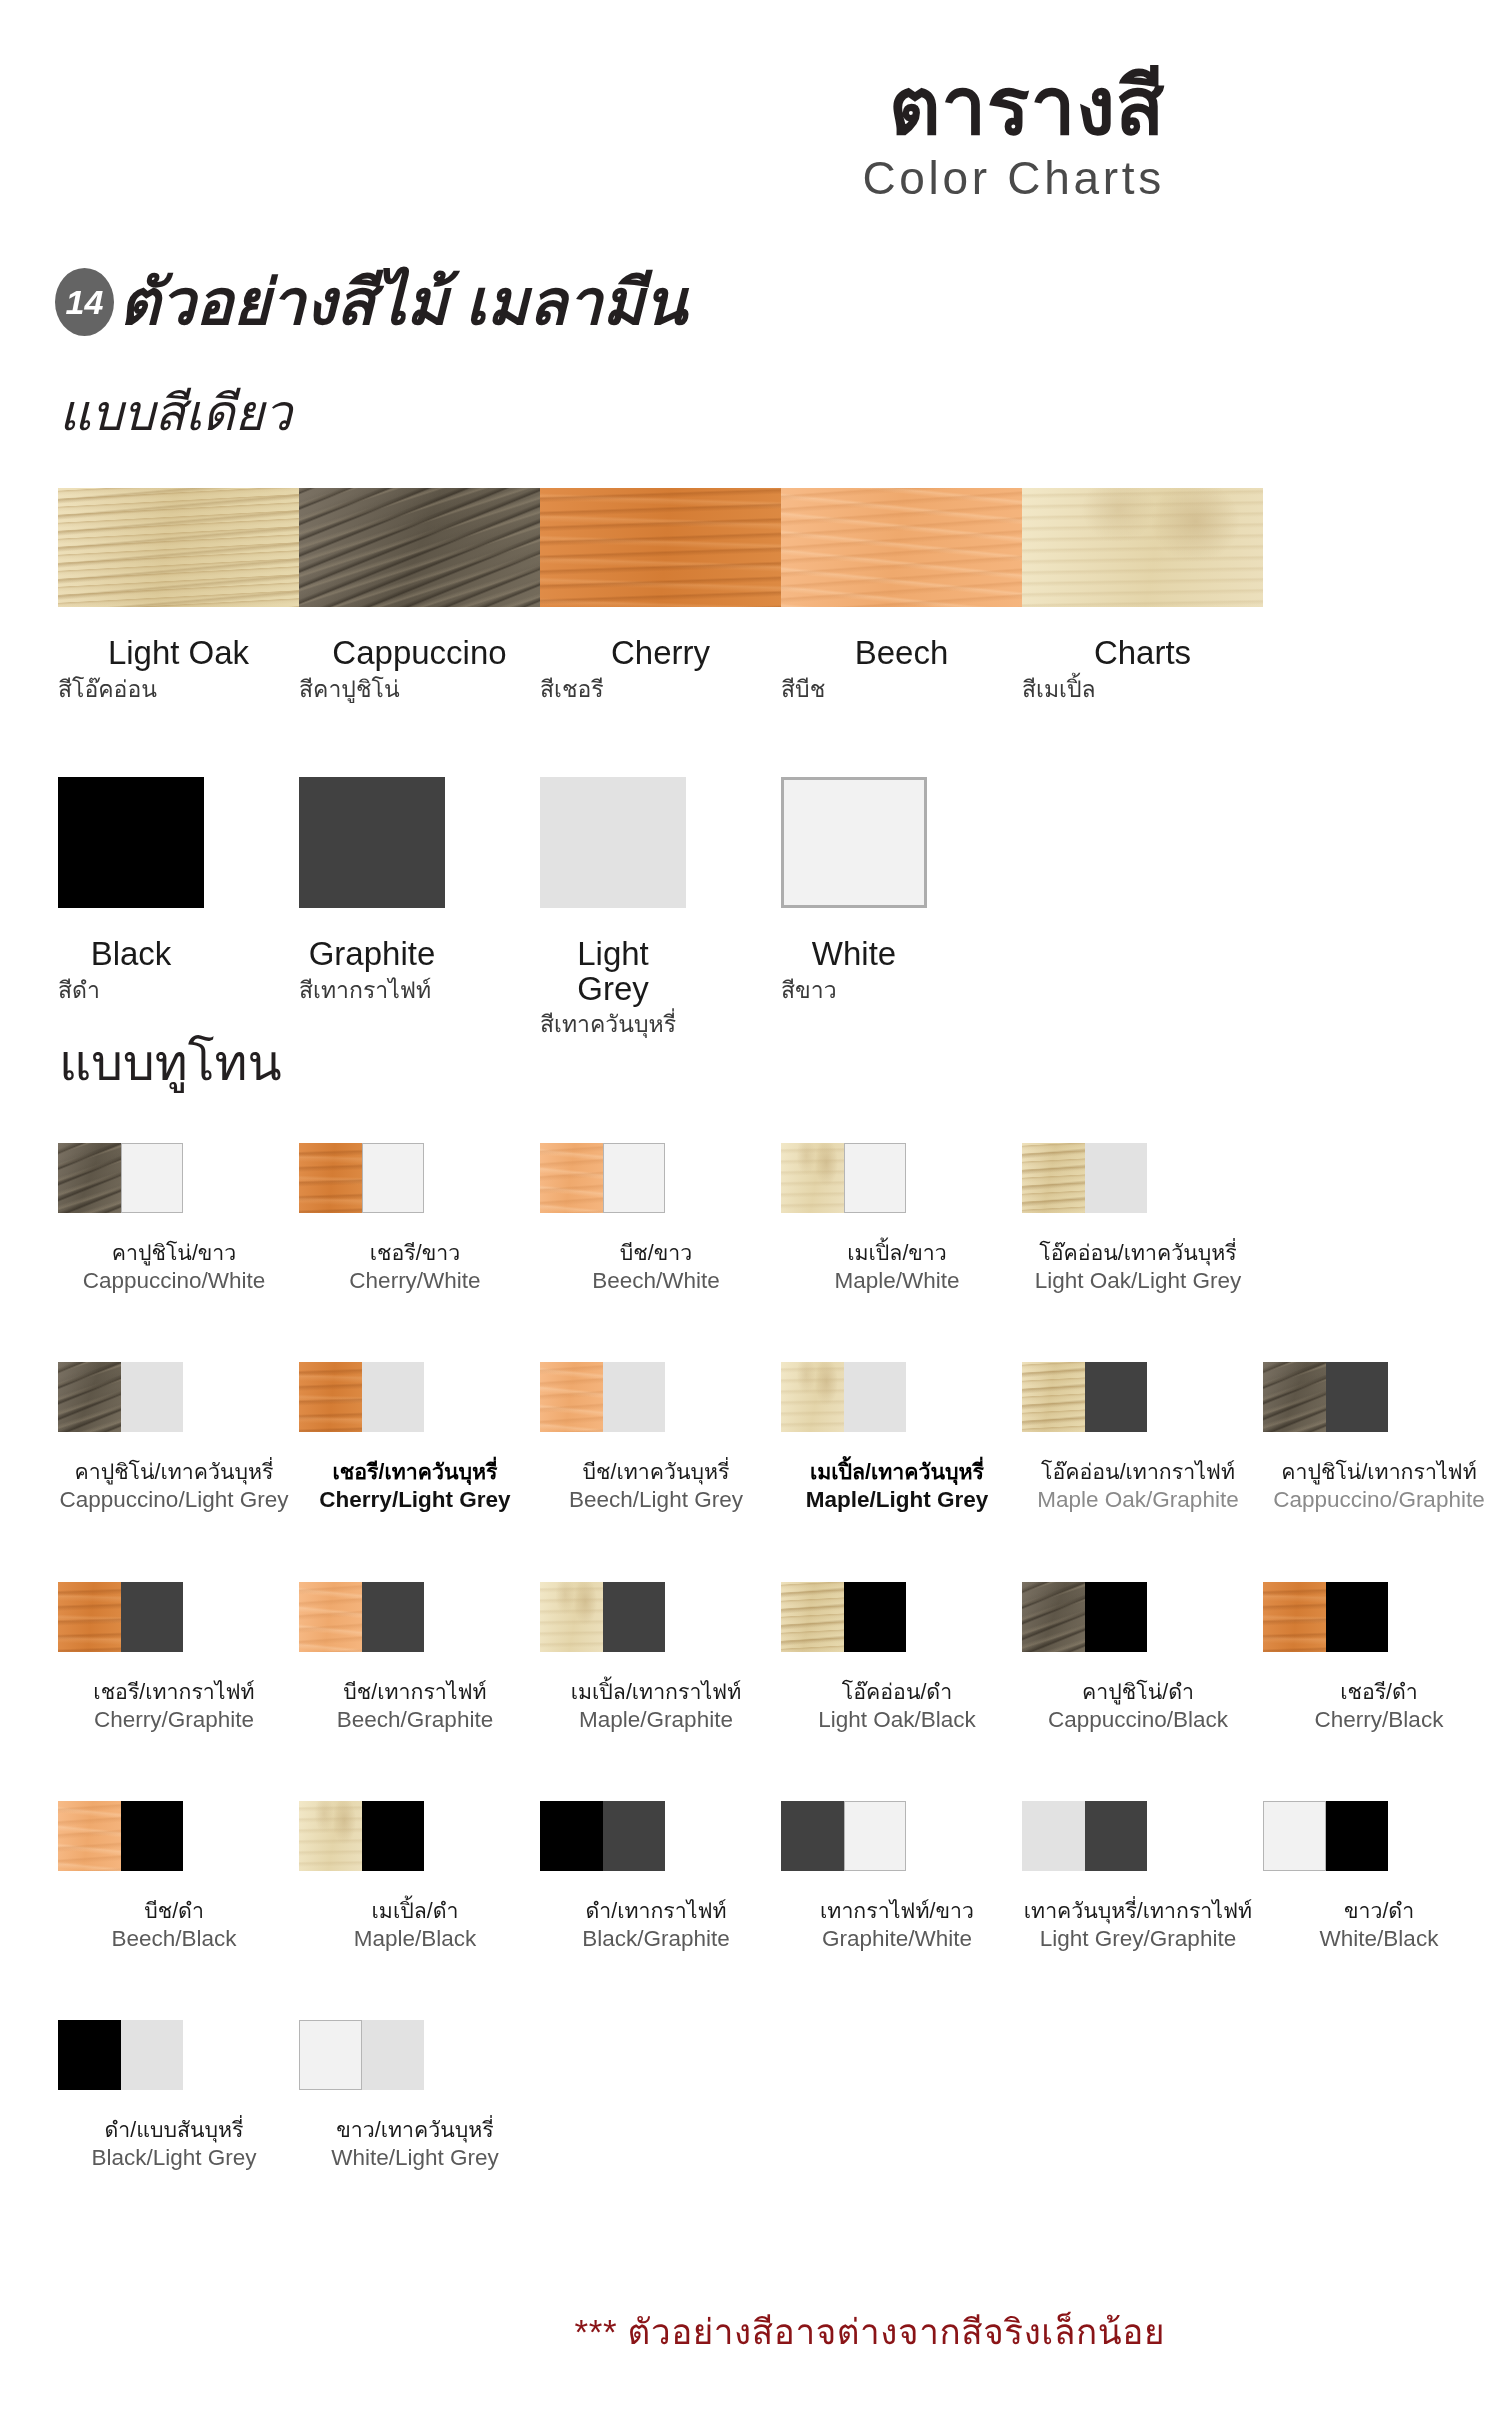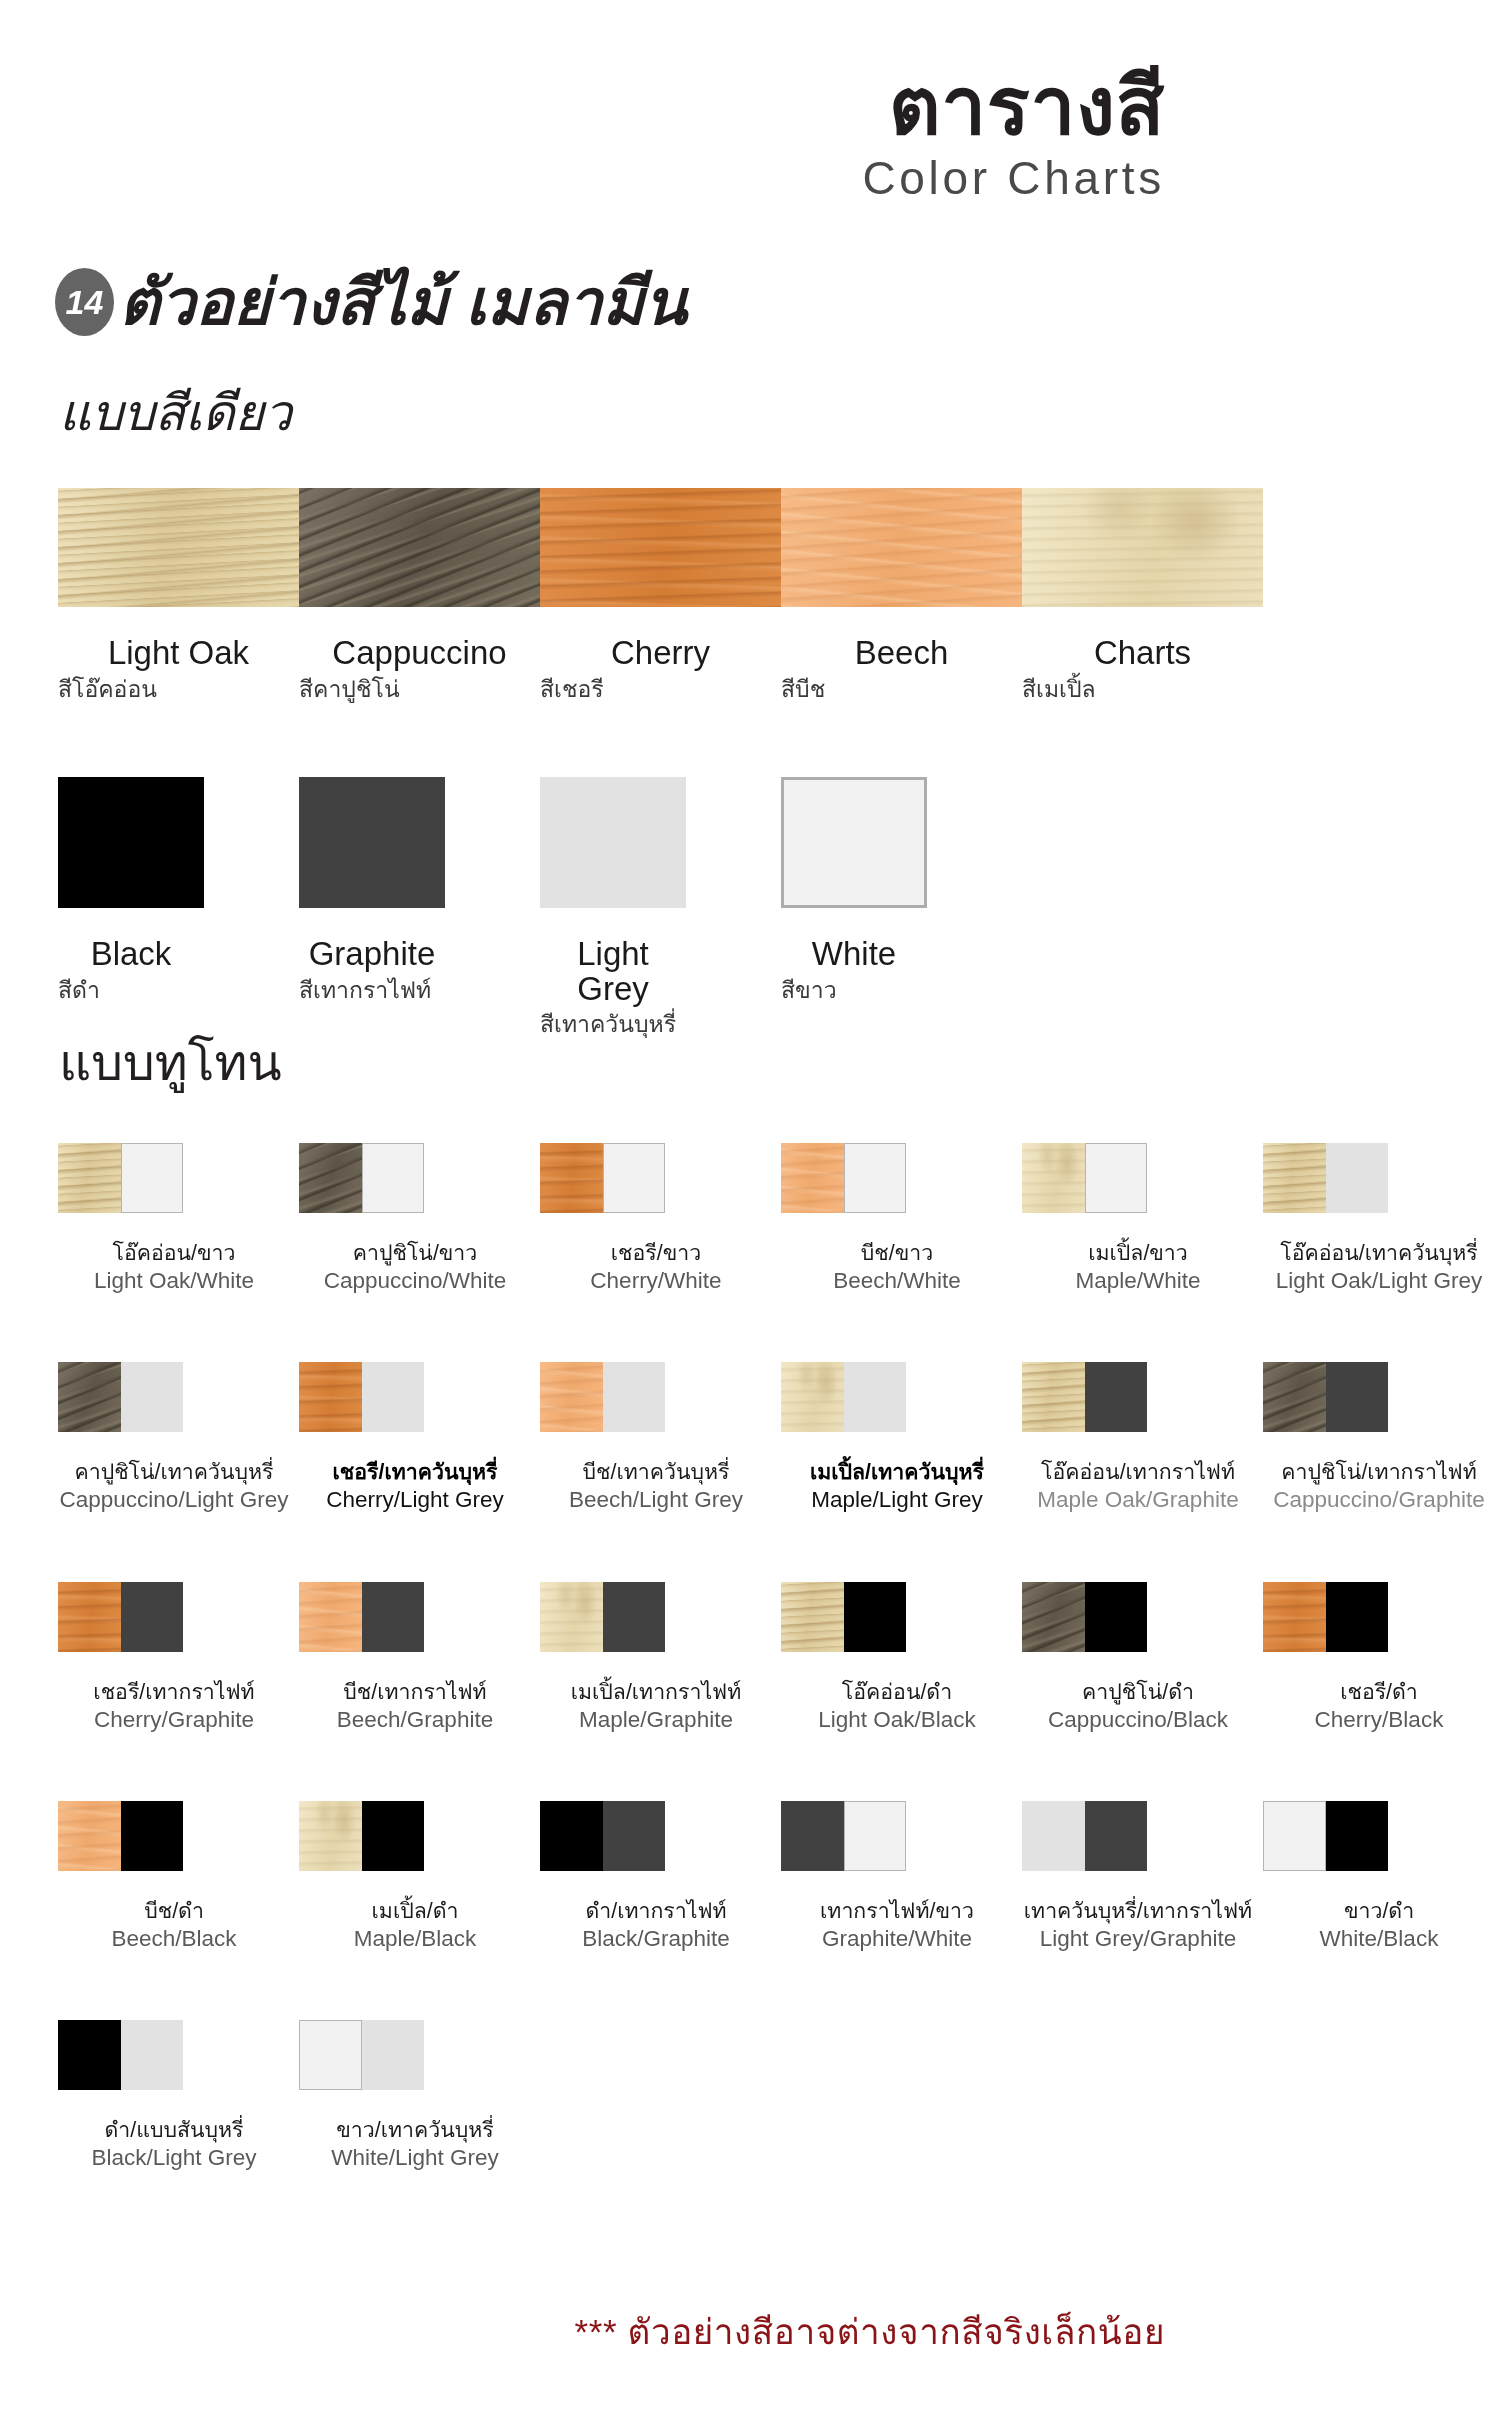--- a/index.html
+++ b/index.html
@@ -86,21 +86,21 @@
   .two-sw .half { width: 50%; height: 100%; position: relative; overflow: hidden; }
   .two-label-th {
     font-size: 21.3px; color: #1a1a1a; text-align: center;
     width: 232px; margin-top: 29px; line-height: 1.1; white-space: nowrap;
   }
   .two-label-en {
     font-size: 22.5px; color: #5a5a5a; text-align: center;
     width: 232px; margin-top: 3.7px; line-height: 1.1; white-space: nowrap;
   }
   .two-cell.emph .two-label-th { color: #000; font-weight: 700; }
-  .two-cell.emph .two-label-en { color: #111; font-weight: 400; }
+  .two-cell.emph .two-label-en { color: #111; font-weight: 700; }
   .two-cell.dim .two-label-en { color: #8a8a8a; }
 
   
   .footer {
     position: absolute; top: 2304px; right: 73px;
     font-size: 35px; color: #8a1417; font-weight: 400;
     letter-spacing: 0.6px; white-space: nowrap;
   }
 
   
@@ -260,32 +260,20 @@
     </div>
   </div>
 
   <div class="sub-head" id="sub-two">แบบทูโทน</div>
 
   <div class="two-grid" id="two-row-1">
     <div class="two-row">
         <div class="two-cell">
           <div class="two-sw">
             <div class="half">
-              <div class="tex tex-lightoak"></div>
-            </div>
-            <div class="half">
-              <div class="tex tex-white"></div>
-            </div>
-          </div>
-          <div class="two-label-th">โอ๊คอ่อน/ขาว</div>
-          <div class="two-label-en">Light Oak/White</div>
-        </div>
-        <div class="two-cell">
-          <div class="two-sw">
-            <div class="half">
               <div class="tex tex-cappuccino"></div>
             </div>
             <div class="half">
               <div class="tex tex-white"></div>
             </div>
           </div>
           <div class="two-label-th">คาปูชิโน่/ขาว</div>
           <div class="two-label-en">Cappuccino/White</div>
         </div>
         <div class="two-cell">

